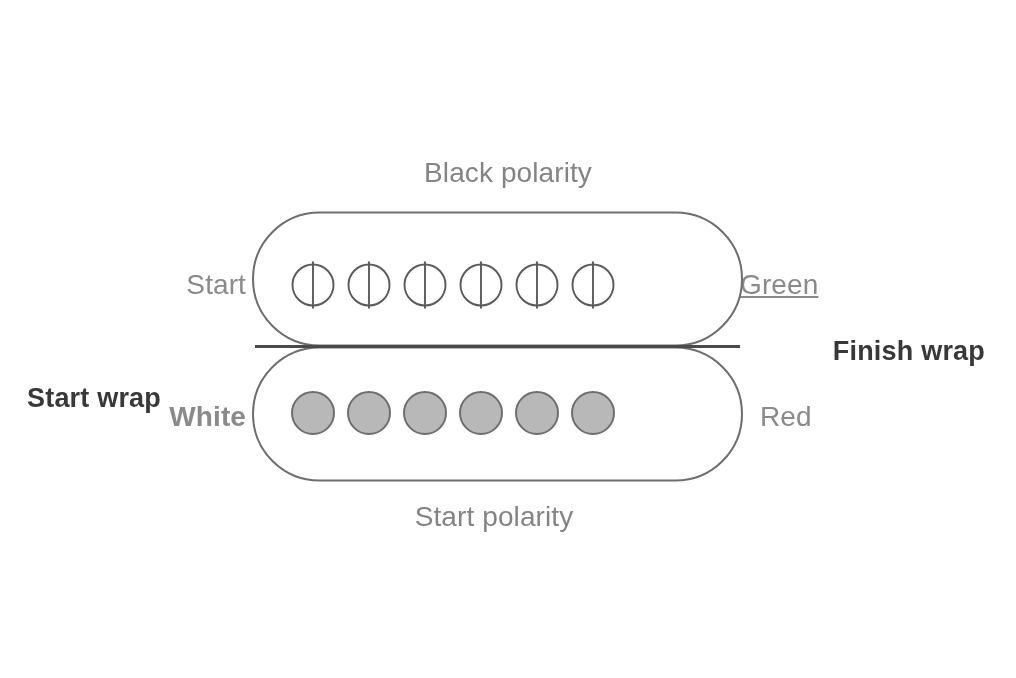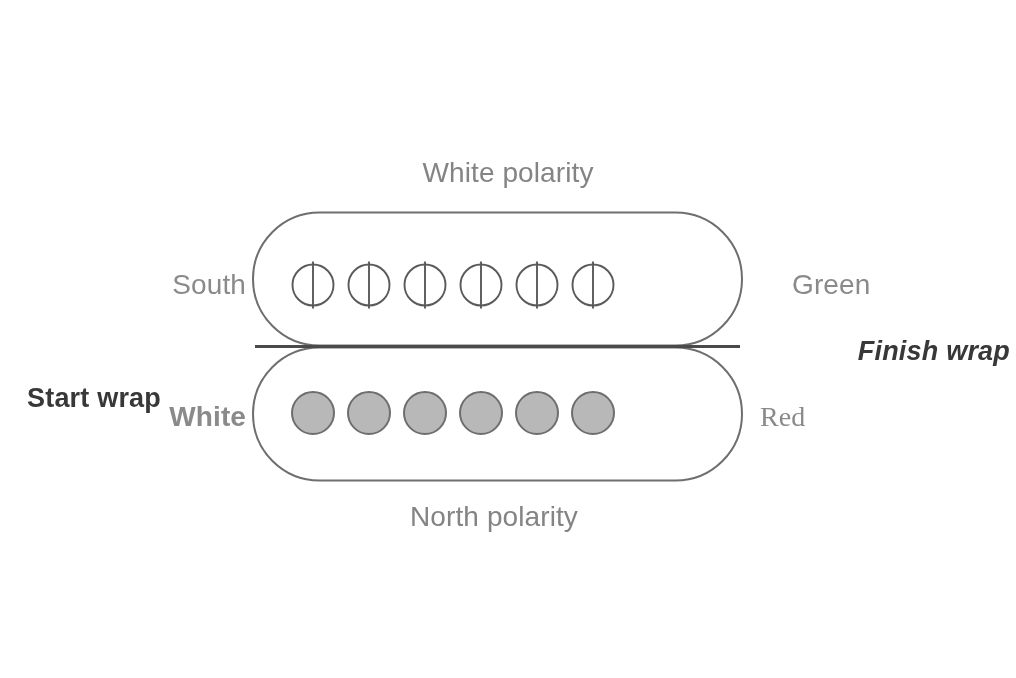--- a/index.html
+++ b/index.html
@@ -44,43 +44,43 @@
     font-size: 27px;
     font-weight: bold;
     color: #383838;
     letter-spacing: 0.2px;
   }
 
   
   #label-south        { left: 508px; top: 159px; transform: translateX(-50%); }
   #label-north        { left: 494px; top: 503px; transform: translateX(-50%); }
   #label-black        { right: 770px; top: 271px; }
-  #label-green        { left: 792px;  top: 271px; }
+  #label-green        { left: 740px;  top: 271px; text-decoration: underline; }
   #label-white        { right: 770px; top: 403px; font-weight: bold; }
-  #label-red          { left: 760px;  top: 403px; font-family: Liberation Serif, serif; }
+  #label-red          { left: 760px;  top: 403px; }
   #label-start-wrap   { left: 27px;   top: 338px; margin-top: 47px; }
-  #label-finish-wrap  { right: 6px;  top: 338px; font-style: italic; }
+  #label-finish-wrap  { right: 31px;  top: 338px; }
 
   
   #pickup-svg {
     position: absolute;
     left: 243px;
     top: 202px;
   }
 </style>
 </head>
 <body>
 
 <div id="diagram-root">
 
-  <div class="lbl lbl-polarity" id="label-south">White polarity</div>
+  <div class="lbl lbl-polarity" id="label-south">Black polarity</div>
 
-  <div class="lbl lbl-polarity" id="label-north">North polarity</div>
+  <div class="lbl lbl-polarity" id="label-north">Start polarity</div>
 
-  <div class="lbl lbl-lead" id="label-black">South</div>
+  <div class="lbl lbl-lead" id="label-black">Start</div>
 
   <div class="lbl lbl-lead" id="label-green">Green</div>
 
   <div class="lbl lbl-lead" id="label-white">White</div>
 
   <div class="lbl lbl-lead" id="label-red">Red</div>
 
   <div class="lbl lbl-wrap" id="label-start-wrap">Start wrap</div>
 
   <div class="lbl lbl-wrap" id="label-finish-wrap">Finish wrap</div>

